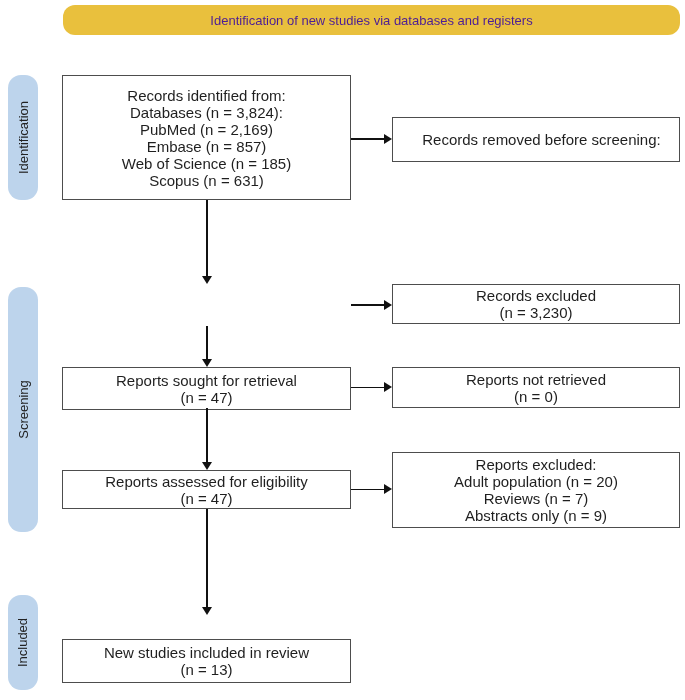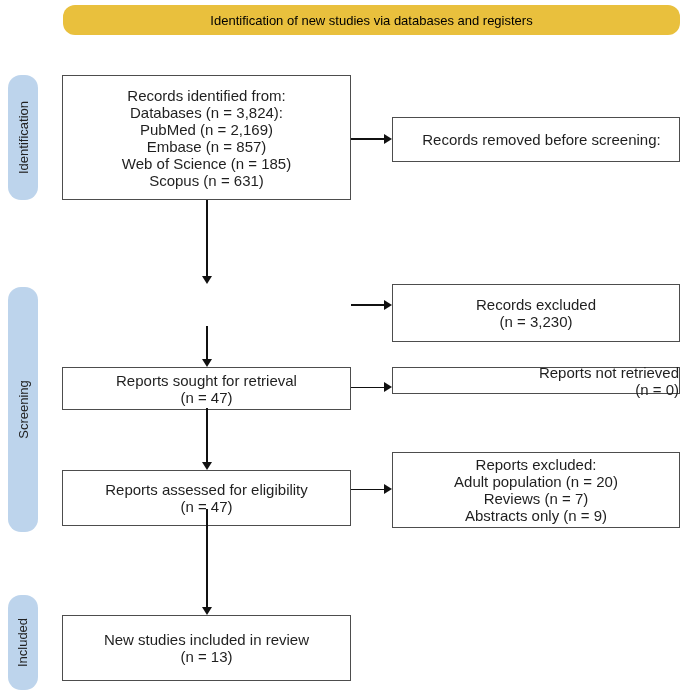--- a/index.html
+++ b/index.html
@@ -18,21 +18,21 @@
     height: 700px;
     background: #ffffff;
     overflow: hidden;
   }
   .banner {
     position: absolute;
     left: 63px; top: 5px; width: 617px; height: 30px;
     background: var(--banner-bg);
     border-radius: 12px;
     display: flex; align-items: center; justify-content: center;
-    font-size: 13px; color: #000000;
+    font-size: 13px; color: #4c1d95;
   }
   .stage {
     position: absolute;
     left: 8px; width: 30px;
     background: var(--stage-bg);
     border-radius: 13px;
     display: flex; align-items: center; justify-content: center;
   }
   .stage .vtext {
     transform: rotate(-90deg);
@@ -110,40 +110,40 @@
     <div class="line">Web of Science (n = 185)</div>
     <div class="line">Scopus (n = 631)</div>
   </div>
 
 
   <div class="box box-left" style="top:367px; height:43px;">
     <div class="line">Reports sought for retrieval</div>
     <div class="line">(n = 47)</div>
   </div>
 
-  <div class="box box-left" style="top:470px; height:56px;">
+  <div class="box box-left" style="top:470px; height:39px;">
     <div class="line">Reports assessed for eligibility</div>
     <div class="line">(n = 47)</div>
   </div>
 
-  <div class="box box-left" style="top:615px; height:66px;">
+  <div class="box box-left" style="top:639px; height:44px;">
     <div class="line">New studies included in review</div>
     <div class="line">(n = 13)</div>
   </div>
 
   <div class="box box-right" style="top:117px; height:45px;padding-left:11px;">
     <div class="line">Records removed before screening:</div>
   </div>
 
-  <div class="box box-right" style="top:284px; height:58px;text-align:center;">
+  <div class="box box-right" style="top:284px; height:40px;text-align:center;">
     <div class="line">Records excluded</div>
     <div class="line">(n = 3,230)</div>
   </div>
 
-  <div class="box box-right" style="top:367px; height:27px;align-items:flex-end;">
+  <div class="box box-right" style="top:367px; height:41px;">
     <div class="line">Reports not retrieved</div>
     <div class="line">(n = 0)</div>
   </div>
 
   <div class="box box-right" style="top:452px; height:76px;text-align:center;">
     <div class="line">Reports excluded:</div>
     <div class="line">Adult population (n = 20)</div>
     <div class="line">Reviews (n = 7)</div>
     <div class="line">Abstracts only (n = 9)</div>
   </div>

